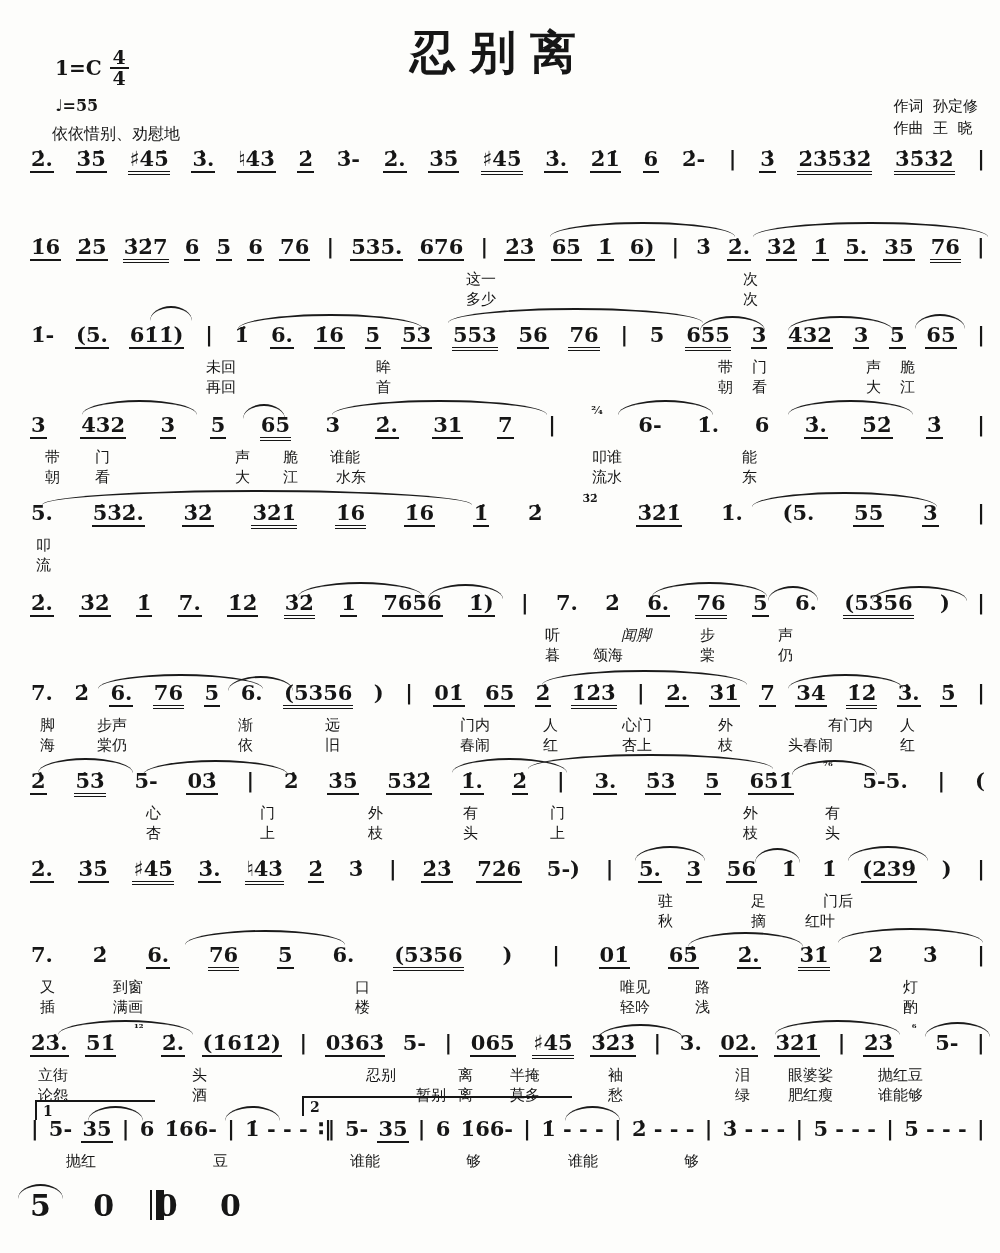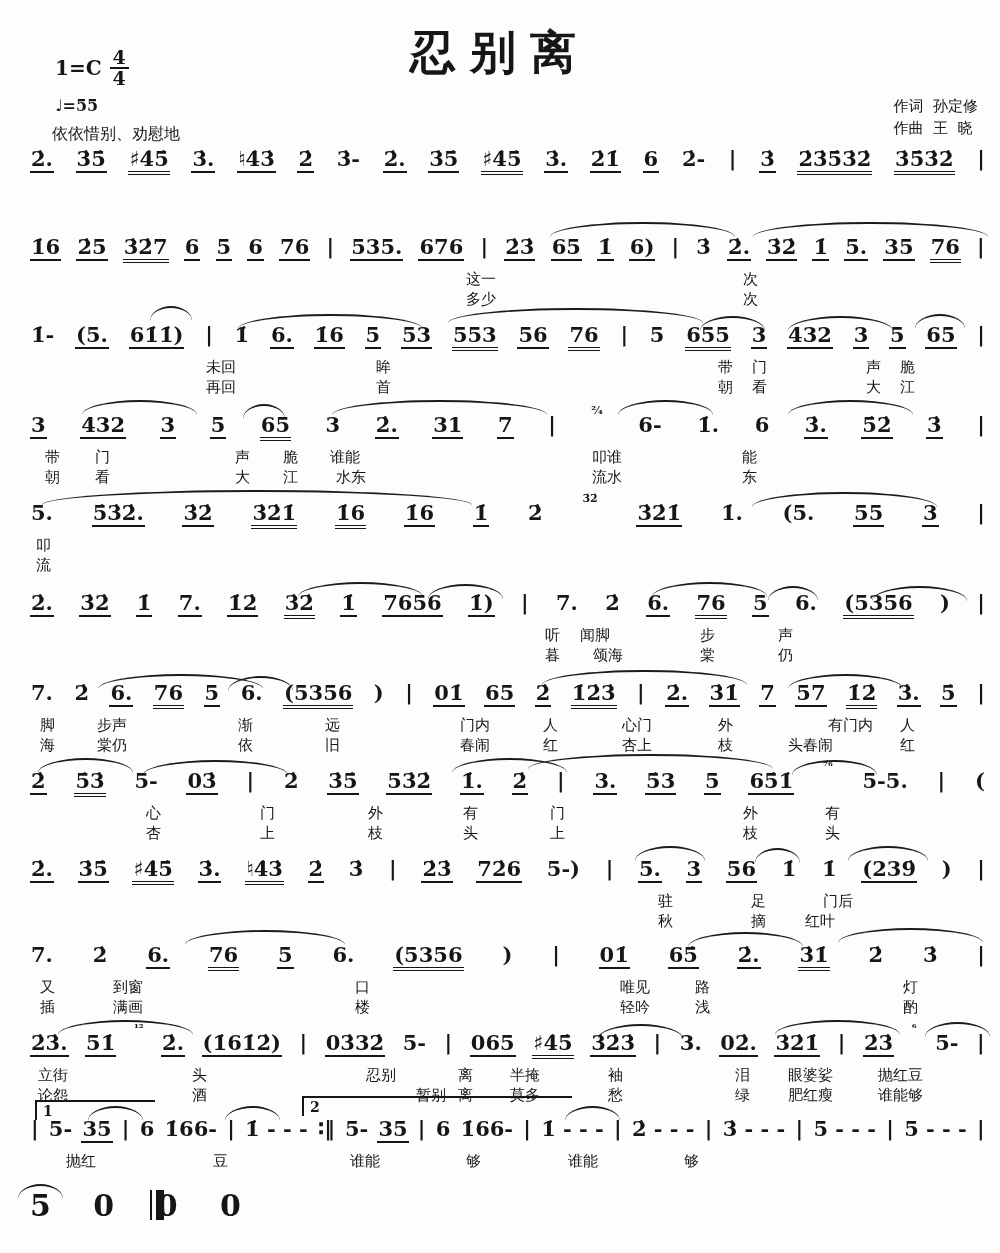--- a/index.html
+++ b/index.html
@@ -238,21 +238,21 @@
       <span class="seg u">6.</span>
       <span class="seg u2">76</span>
       <span class="seg u">5</span>
       <span class="seg">6.</span>
       <span class="seg u2">(5356</span>
       <span class="seg">)</span>
       <span class="seg">|</span>
     </div>
   <div>
       <span class="lyr r0" style="left: 545px;">听</span>
-      <span class="lyr r0" style="left: 580px;">闻脚</span>
+      <span class="lyr r0" style="left: 621px; font-style: italic;">闻脚</span>
       <span class="lyr r0" style="left: 700px;">步</span>
       <span class="lyr r0" style="left: 778px;">声</span>
       <span class="lyr r1" style="left: 545px;">暮</span>
       <span class="lyr r1" style="left: 593px;">颂海</span>
       <span class="lyr r1" style="left: 700px;">棠</span>
       <span class="lyr r1" style="left: 778px;">仍</span>
     </div>
 </div>
 <div class="line" style="top:680px">
   <div class="notes">
@@ -266,21 +266,21 @@
       <span class="seg">)</span>
       <span class="seg">|</span>
       <span class="seg u">01̇</span>
       <span class="seg u">65</span>
       <span class="seg u">2̇</span>
       <span class="seg u2">1̇2̇3̇</span>
       <span class="seg">|</span>
       <span class="seg u">2̇.</span>
       <span class="seg u">3̇1̇</span>
       <span class="seg u">7</span>
-      <span class="seg u">57</span>
+      <span class="seg u">34</span>
       <span class="seg u2">1̇2̇</span>
       <span class="seg u">3̇.</span>
       <span class="seg u">5̇</span>
       <span class="seg">|</span>
     </div>
   <div>
       <span class="lyr r0" style="left: 40px;">脚</span>
       <span class="lyr r0" style="left: 97px;">步声</span>
       <span class="lyr r0" style="left: 238px;">渐</span>
       <span class="lyr r0" style="left: 325px;">远</span>
@@ -408,21 +408,21 @@
     </div>
 </div>
 <div class="line" style="top:1030px">
   <div class="notes">
       <span class="seg u">2̇3̇.</span>
       <span class="seg u">51̇</span>
       <span class="seg gr">¹²</span>
       <span class="seg u">2̇.</span>
       <span class="seg u">(1̇61̇2̇)</span>
       <span class="seg">|</span>
-      <span class="seg u">03̇32̇</span>
+      <span class="seg u">03̇63̇</span>
       <span class="seg">5-</span>
       <span class="seg">|</span>
       <span class="seg u">065</span>
       <span class="seg u2">♯4̇5̇</span>
       <span class="seg u">3̇2̇3̇</span>
       <span class="seg">|</span>
       <span class="seg">3.</span>
       <span class="seg u">02̇.</span>
       <span class="seg u">3̇2̇1̇</span>
       <span class="seg">|</span>

